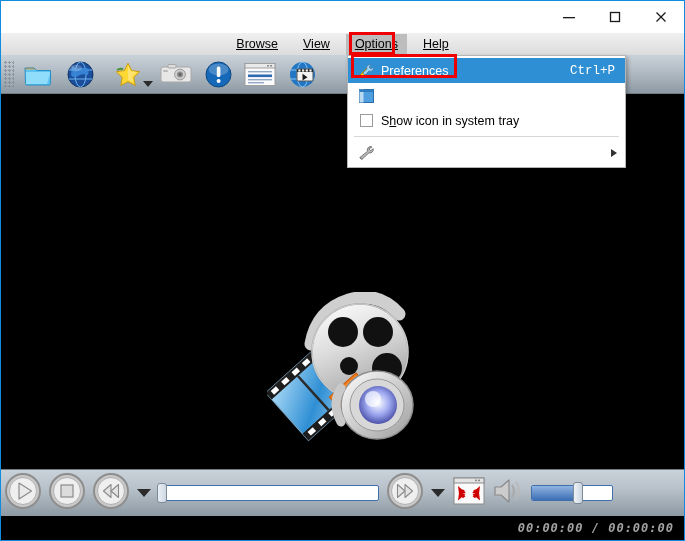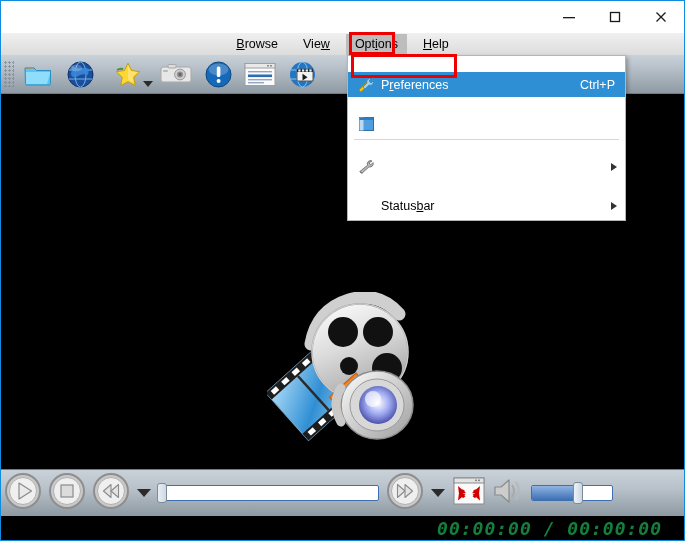--- a/index.html
+++ b/index.html
@@ -27,21 +27,21 @@
   }
   .tb-btn svg{display:block;}
   
   .menubar{
     height:22px;flex:0 0 auto;
     background:linear-gradient(to bottom,#f0f0f0 0%,#e4e4e4 60%,#dcdcdc 100%);
     display:flex;align-items:center;justify-content:center;
     position:relative;
     font-size:12.5px;color:#000;
   }
-  .menubar-inner{display:flex;align-items:center;gap:7px;}
+  .menubar-inner{display:flex;align-items:center;gap:7px;text-decoration:underline;}
   .menu-item{
     padding:2px 9px;line-height:17px;white-space:nowrap;position:relative;
   }
   .menu-item u{text-decoration:underline;}
   .menu-item.open{background:#bdbdbd;}
   
   .toolbar{
     height:38px;flex:0 0 auto;position:relative;
     background:linear-gradient(to bottom,#c9d2d9 0%,#b7c0c8 35%,#8e9aa4 100%);
     display:flex;align-items:center;
@@ -115,46 +115,45 @@
     background:linear-gradient(to bottom,#8fb4e0,#3d6fb5);
     border-radius:1px;
   }
   .vol .vhandle{
     position:absolute;top:-2px;width:10px;height:22px;border-radius:3px;
     background:linear-gradient(to right,#eef2f7,#ccd6e0);
     border:1px solid #7d8b99;box-sizing:border-box;
   }
   
   .statusbar{
-    height:24px;flex:0 0 auto;background:#000;color:#15803d;
+    height:24px;flex:0 0 auto;background:#000;color:#a3a3a3;
     display:flex;align-items:center;justify-content:flex-end;
-    padding-right:22px;
+    padding-right:10px;
     font-family:"DejaVu Sans Mono","Liberation Mono",monospace;
-    font-style:italic;font-weight:bold;font-size:18px;letter-spacing:1px;
+    font-style:italic;font-weight:bold;font-size:12px;letter-spacing:1px;
   }
   
   .dropdown{
     position:absolute;left:346px;top:54px;width:277px;
     background:#ffffff;border:1px solid #b5b5b5;
     box-shadow:2px 2px 4px rgba(0,0,0,.28);
     z-index:40;padding:2px 0 2px 0;
     font-size:12.5px;color:#000;
   }
   .mrow{
     height:25px;display:flex;align-items:center;position:relative;
     padding:0 6px 0 6px;
-    margin-top:14px;
   }
   .mrow.sel{background:#2f8fd4;color:#fff;}
   .mrow .micon{
     width:24px;height:22px;flex:0 0 auto;display:flex;align-items:center;justify-content:center;
   }
   .mrow .mlabel{flex:1 1 auto;padding-left:3px;white-space:nowrap;}
   .mrow .mlabel u{text-decoration:underline;}
-  .mrow .mshort{flex:0 0 auto;padding-right:4px;}
+  .mrow .mshort{flex:0 0 auto;padding-right:4px;font-family:Liberation Mono, monospace;}
   .mrow .marrow{
     position:absolute;right:8px;top:50%;margin-top:-4px;
     width:0;height:0;border-top:4px solid transparent;border-bottom:4px solid transparent;
     border-left:6px solid #333;
   }
   .msep{height:1px;background:#d7d7d7;margin:3px 6px;}
   .chk{
     width:13px;height:13px;border:1px solid #9b9b9b;background:#fff;box-sizing:border-box;
   }
   
@@ -475,36 +474,37 @@
     <div class="mrow">
       <span class="micon">
         <svg width="15" height="14" viewBox="0 0 15 14">
           <rect x="0.5" y="0.5" width="14" height="13" fill="#4f9fe0" stroke="#2b6ea8" stroke-width="1"></rect>
           <rect x="0.5" y="0.5" width="4" height="13" fill="#bcd9f2"></rect>
           <rect x="0.5" y="0.5" width="14" height="2.5" fill="#2f7cc0"></rect>
         </svg>
       </span>
     </div>
 
+    <div class="mrow">
+      <span class="micon">
+        <span class="chk"></span>
+      </span>
+      <span class="mlabel">S<u>h</u>ow icon in system tray</span>
+    </div>
 
     <div class="msep"></div>
 
     <div class="mrow">
       <span class="micon">
         <svg width="18" height="16" viewBox="0 0 18 16">
           <path d="M15 2 a3.2 3.2 0 0 0 -4.4 4.2 l-7.6 6.2 1.8 2 7.2 -6.6 a3.2 3.2 0 0 0 4 -4.2 l-2.2 2.2 -2 -2 z" fill="#b9b9b9" stroke="#6e6e6e" stroke-width=".9"></path>
           <path d="M3 12.5 l1.6 1.8" stroke="#5a5a5a" stroke-width="1"></path>
         </svg>
       </span>
       <span class="marrow"></span>
     </div>
 
-    <div class="mrow">
-      <span class="micon"></span>
-      <span class="mlabel">Status<u>b</u>ar</span>
-      <span class="marrow"></span>
-    </div>
   </div>
 
   <div class="annot" id="annot-options"></div>
   <div class="annot" id="annot-prefs"></div>
 
 </div>
 
 </body></html>

